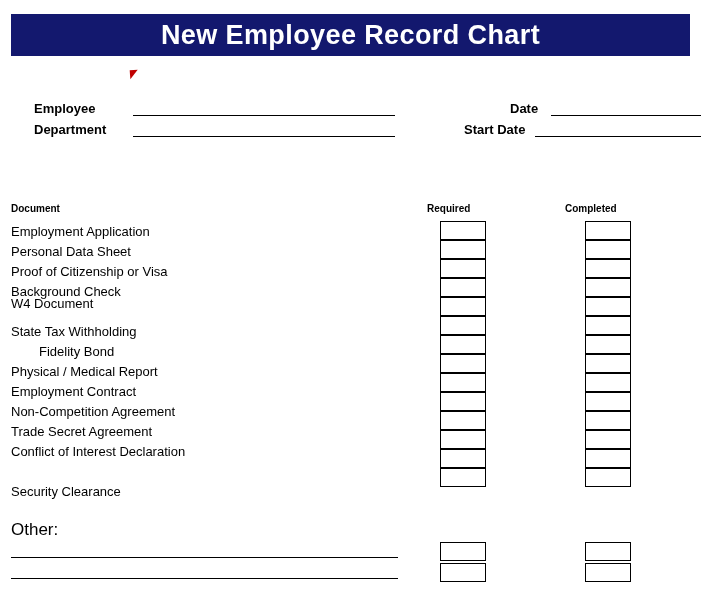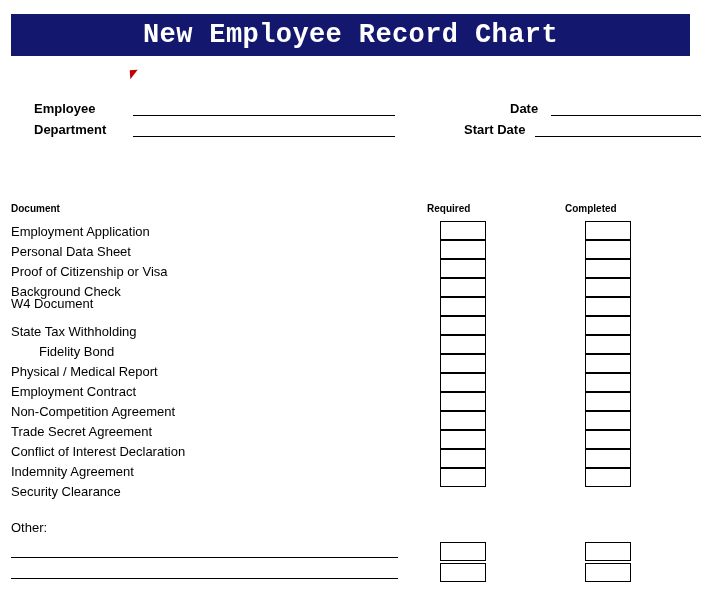--- a/index.html
+++ b/index.html
@@ -24,21 +24,21 @@
     left: 11px;
     top: 14px;
     width: 679px;
     height: 42px;
     background: #13186e;
     display: flex;
     align-items: center;
     justify-content: center;
   }
   .title-text {
-    font-family: Liberation Mono, monospace;
+    font-family: Liberation Sans, sans-serif;
     font-weight: bold;
     font-size: 27px;
     color: #ffffff;
     letter-spacing: 0.4px;
   }
   .cursor {
     position: absolute;
     left: 130px;
     top: 70px;
     width: 0;
@@ -76,21 +76,21 @@
     width: 46px;
     height: 19px;
     border: 1px solid #000000;
     box-sizing: border-box;
     background: #ffffff;
   }
   .other-label {
     position: absolute;
     left: 11px;
     top: 520px;
-    font-size: 13px;
+    font-size: 17px;
     text-align: center;
   }
   .other-line {
     position: absolute;
     left: 11px;
     width: 387px;
     border-bottom: 1px solid #000000;
     height: 0;
   }
 </style>
@@ -126,21 +126,20 @@
   <div class="doc-row" style="top:264px;">Proof of Citizenship or Visa</div>
   <div class="doc-row" style="top:284px;">Background Check</div>
   <div class="doc-row" style="top:296px;">W4 Document</div>
   <div class="doc-row" style="top:324px;">State Tax Withholding</div>
   <div class="doc-row" style="top:344px;margin-left:28px;">Fidelity Bond</div>
   <div class="doc-row" style="top:364px;">Physical / Medical Report</div>
   <div class="doc-row" style="top:384px;">Employment Contract</div>
   <div class="doc-row" style="top:404px;">Non-Competition Agreement</div>
   <div class="doc-row" style="top:424px;">Trade Secret Agreement</div>
   <div class="doc-row" style="top:444px;">Conflict of Interest Declaration</div>
-  <div class="doc-row" style="top:464px;">Indemnity Agreement</div>
   <div class="doc-row" style="top:484px;">Security Clearance</div>
 
   <div class="chk" style="left:440px; top:221px;"></div>
   <div class="chk" style="left:440px; top:240px;"></div>
   <div class="chk" style="left:440px; top:259px;"></div>
   <div class="chk" style="left:440px; top:278px;"></div>
   <div class="chk" style="left:440px; top:297px;"></div>
   <div class="chk" style="left:440px; top:316px;"></div>
   <div class="chk" style="left:440px; top:335px;"></div>
   <div class="chk" style="left:440px; top:354px;"></div>

